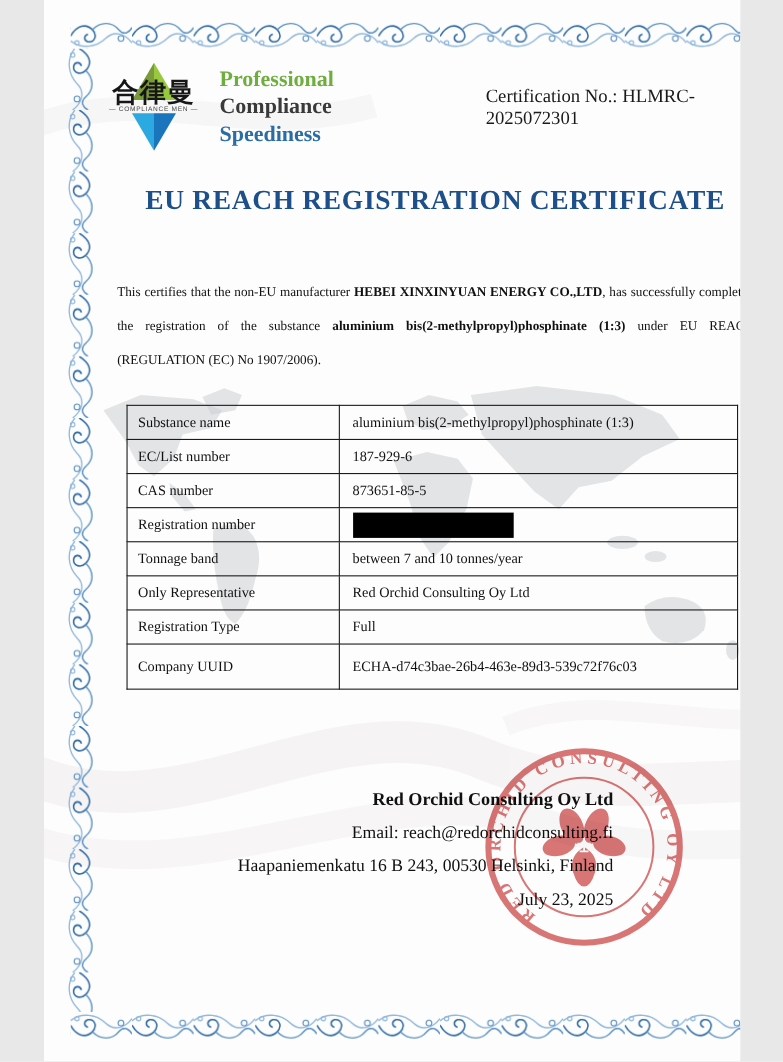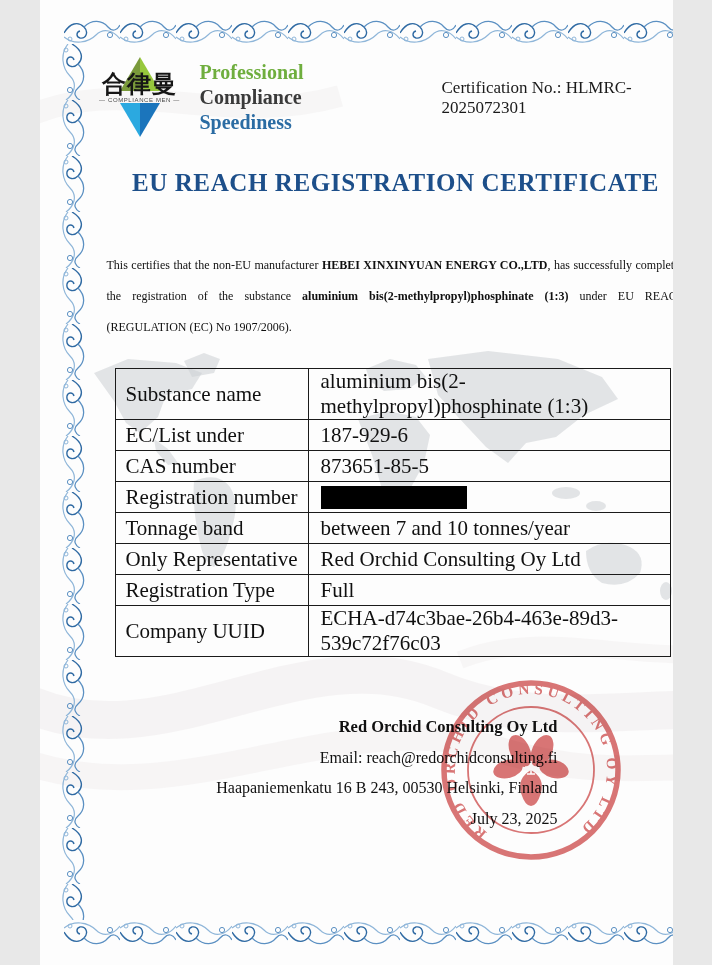--- a/index.html
+++ b/index.html
@@ -29,21 +29,21 @@
   .cert-no{position:absolute;left:402px;top:78px;font-size:17px;color:#1a1a1a;}
   
   .title{position:absolute;left:0;top:169px;width:712px;text-align:center;
     font-size:25px;font-weight:bold;color:#1d4f8a;letter-spacing:.6px;}
   
   .intro{position:absolute;left:67px;top:238px;width:579px;
     font-size:12px;line-height:31px;text-align:justify;color:#101010;z-index:2;}
   .intro b{font-weight:bold;}
   
   .cert-table{position:absolute;left:75px;top:368px;width:556px;border-collapse:collapse;z-index:2;
-    font-size:21px;color:#101010;background:transparent;}
+    font-size:13px;color:#101010;background:transparent;}
   .cert-table td{border:1.6px solid #1b1b1b;vertical-align:middle;padding:0 6px 0 10px;}
   .cert-table td.val{padding-left:12px;}
   .cert-table tr{height:31px;}
   .cert-table tr.tall{height:41px;}
   .cert-table col.c1{width:193px;}
   .redaction{width:146px;height:23px;background:#000;}
   
   .footer{position:absolute;right:115px;top:712px;text-align:right;z-index:2;
     font-size:16px;line-height:30.5px;color:#101010;}
   .footer .company{font-weight:bold;font-size:16.5px;}
@@ -137,21 +137,21 @@
     <colgroup>
         <col class="c1">
         <col>
       </colgroup>
     <tbody>
       <tr>
         <td class="lbl">Substance name</td>
         <td class="val">aluminium bis(2-methylpropyl)phosphinate (1:3)</td>
       </tr>
       <tr>
-        <td class="lbl">EC/List under</td>
+        <td class="lbl">EC/List number</td>
         <td class="val">187-929-6</td>
       </tr>
       <tr>
         <td class="lbl">CAS number</td>
         <td class="val">873651-85-5</td>
       </tr>
       <tr>
         <td class="lbl">Registration number</td>
         <td class="val">
             <div class="redaction"></div>

